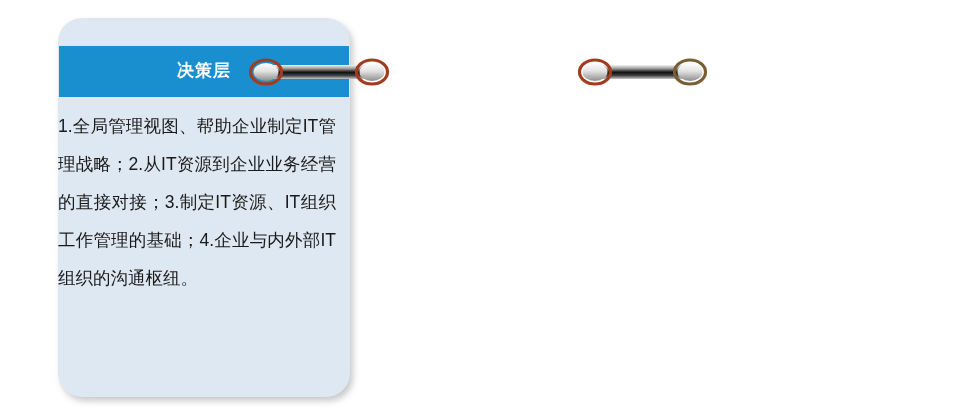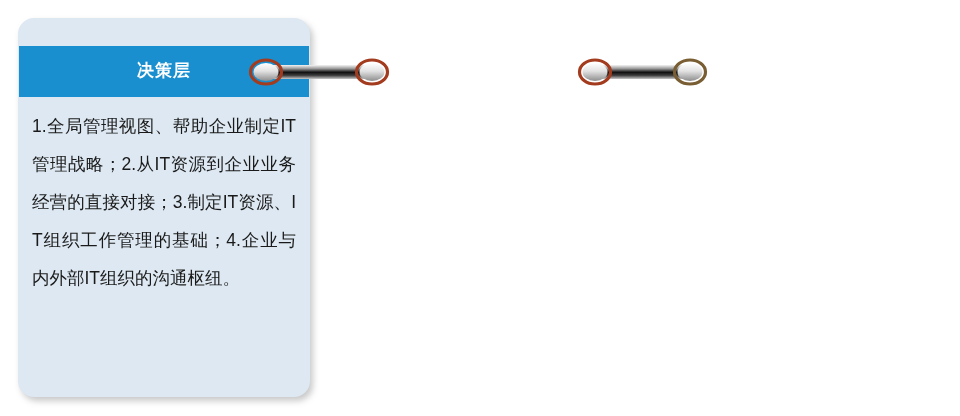--- a/index.html
+++ b/index.html
@@ -10,23 +10,24 @@
     overflow:hidden;
     position:relative;
   }
   .stage{position:absolute;left:0;top:0;width:960px;height:416px;}
 
   
   .card{
     position:absolute;
     top:18px;
     height:379px;
-    border-radius:16px;
+    border-radius:24px;
     box-shadow:3px 4px 6px rgba(120,120,120,.40);
     overflow:hidden;
+    margin-left:40px;
   }
   .card .hdr{
     position:absolute;
     left:1px;right:1px;
     top:28px;
     height:51px;
     display:flex;
     align-items:center;
     justify-content:center;
   }
@@ -34,21 +35,21 @@
     color:#ffffff;
     font-size:17px;
     letter-spacing:1px;
     line-height:1;
     transform:translateY(-1px);
   }
   .card .body{
     position:absolute;
     left:0;right:0;
     top:79px;bottom:0;
-    padding:10px 14px 0 14px;
+    padding:10px 14px 0 0;
     box-sizing:border-box;
   }
   .card .body p{
     margin:0;
     color:#1a1a1a;
     font-size:17.5px;
     line-height:38px;
     text-align:justify;
     text-justify:inter-ideograph;
     word-break:break-all;

